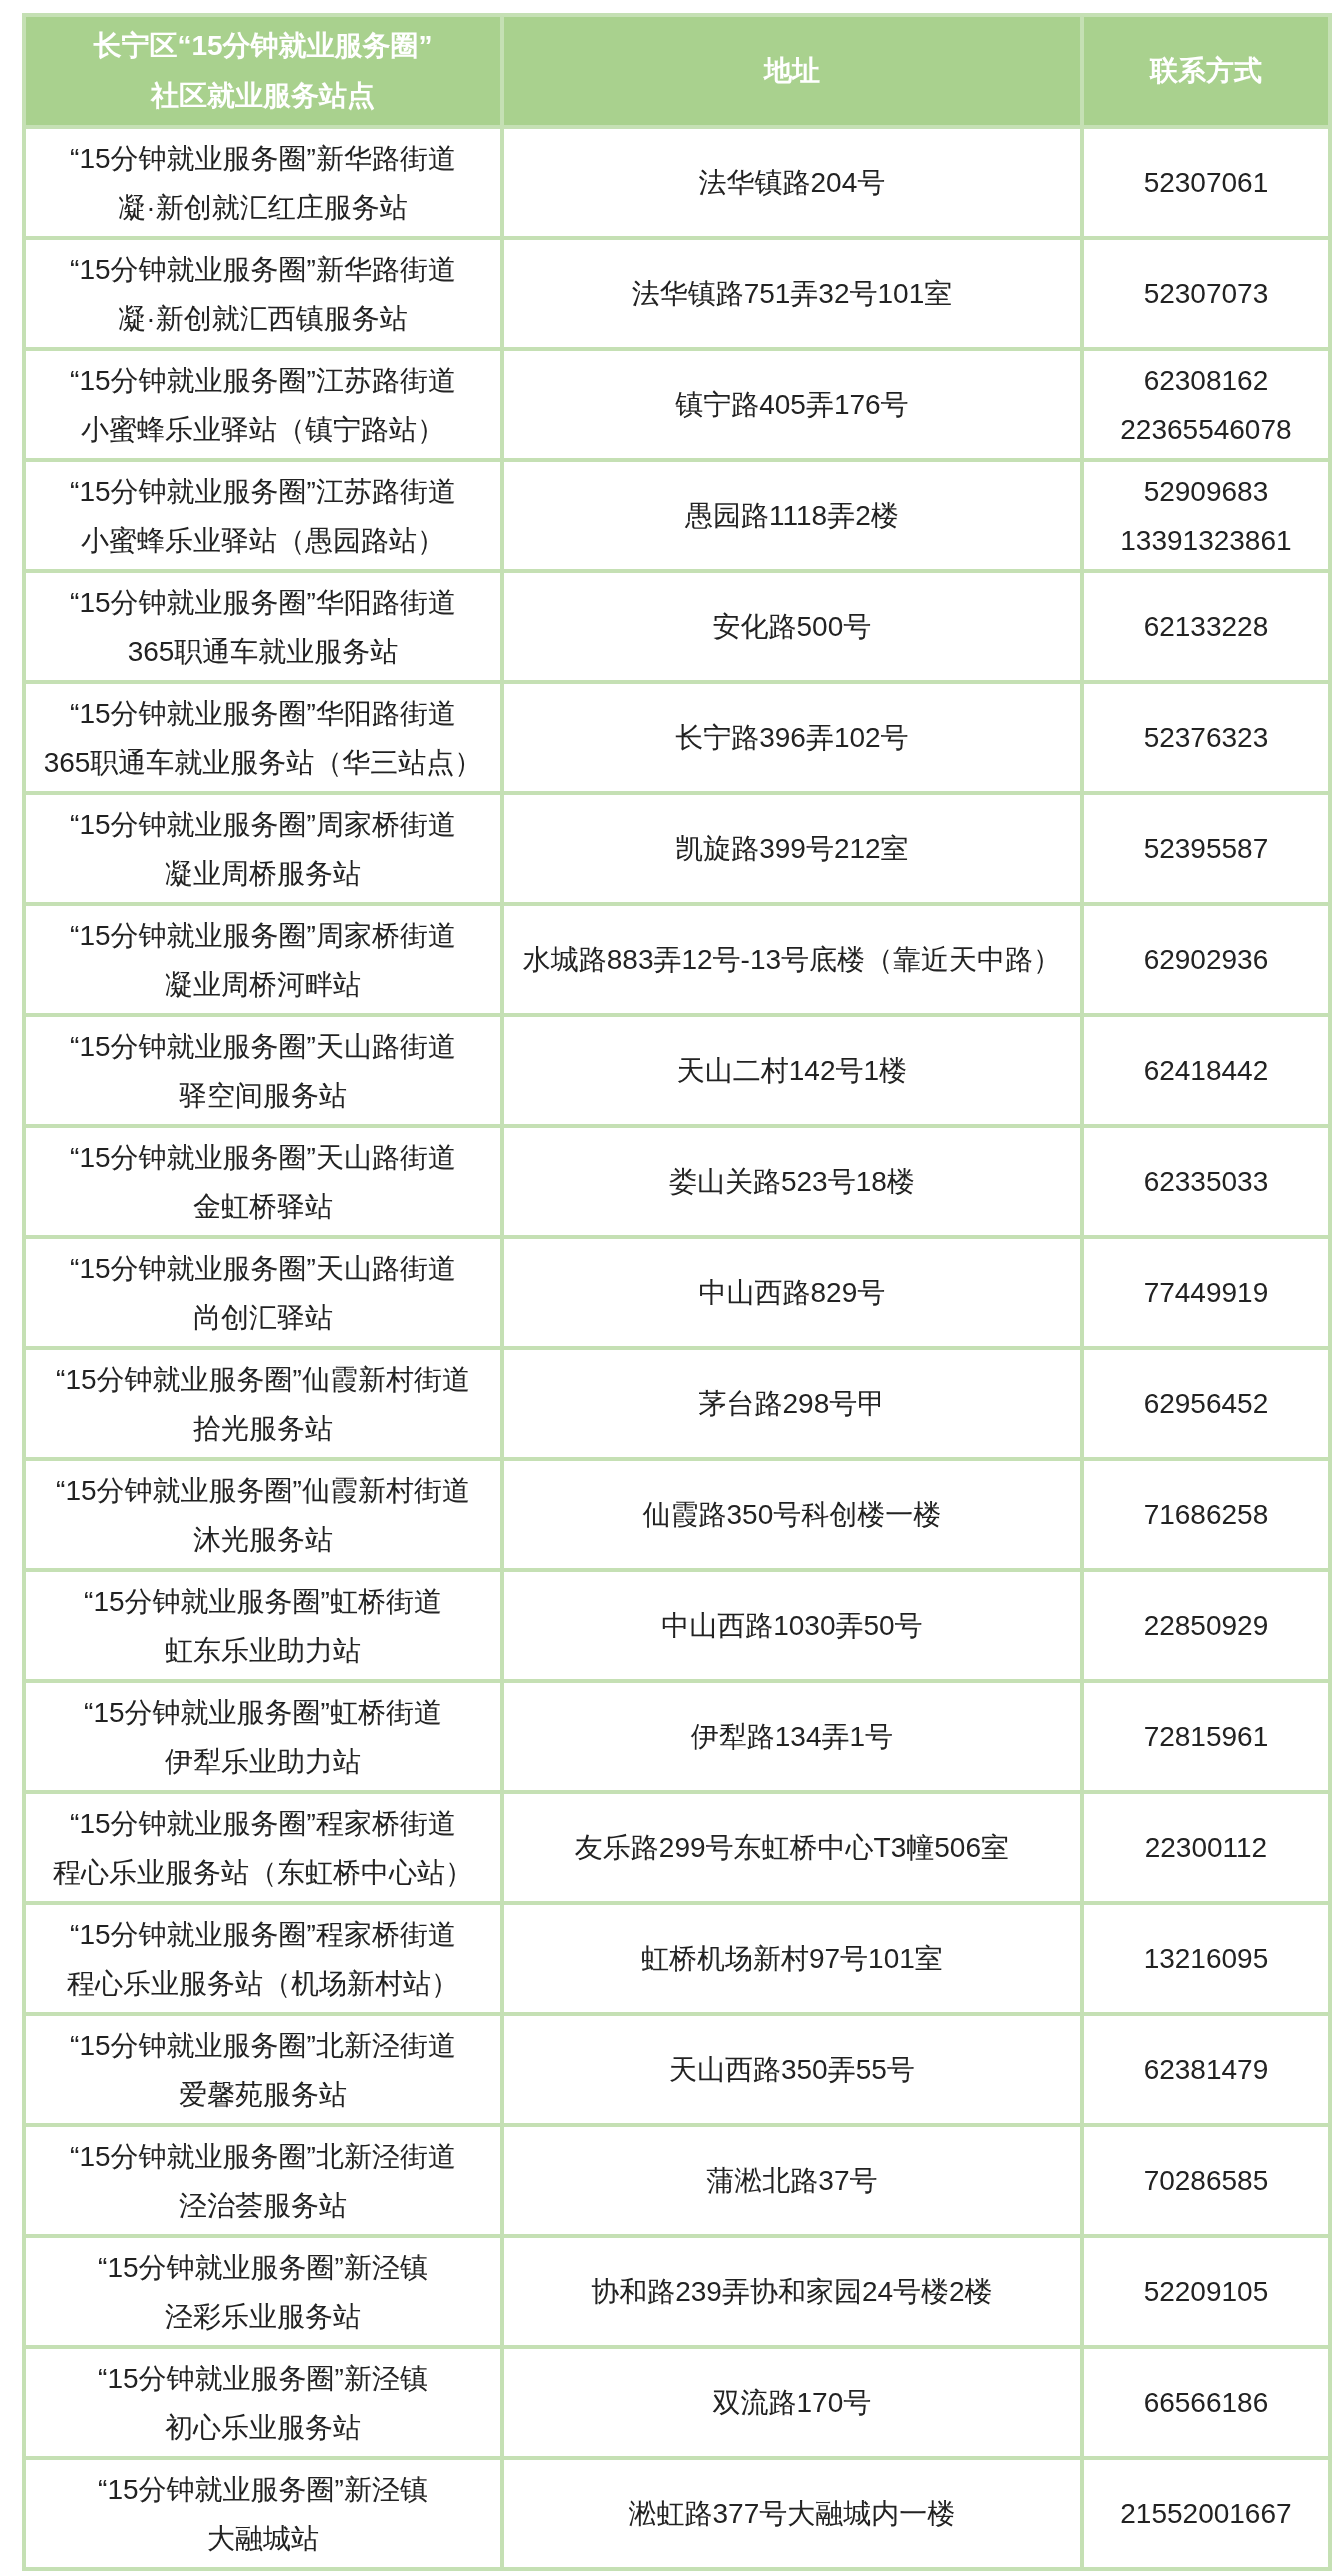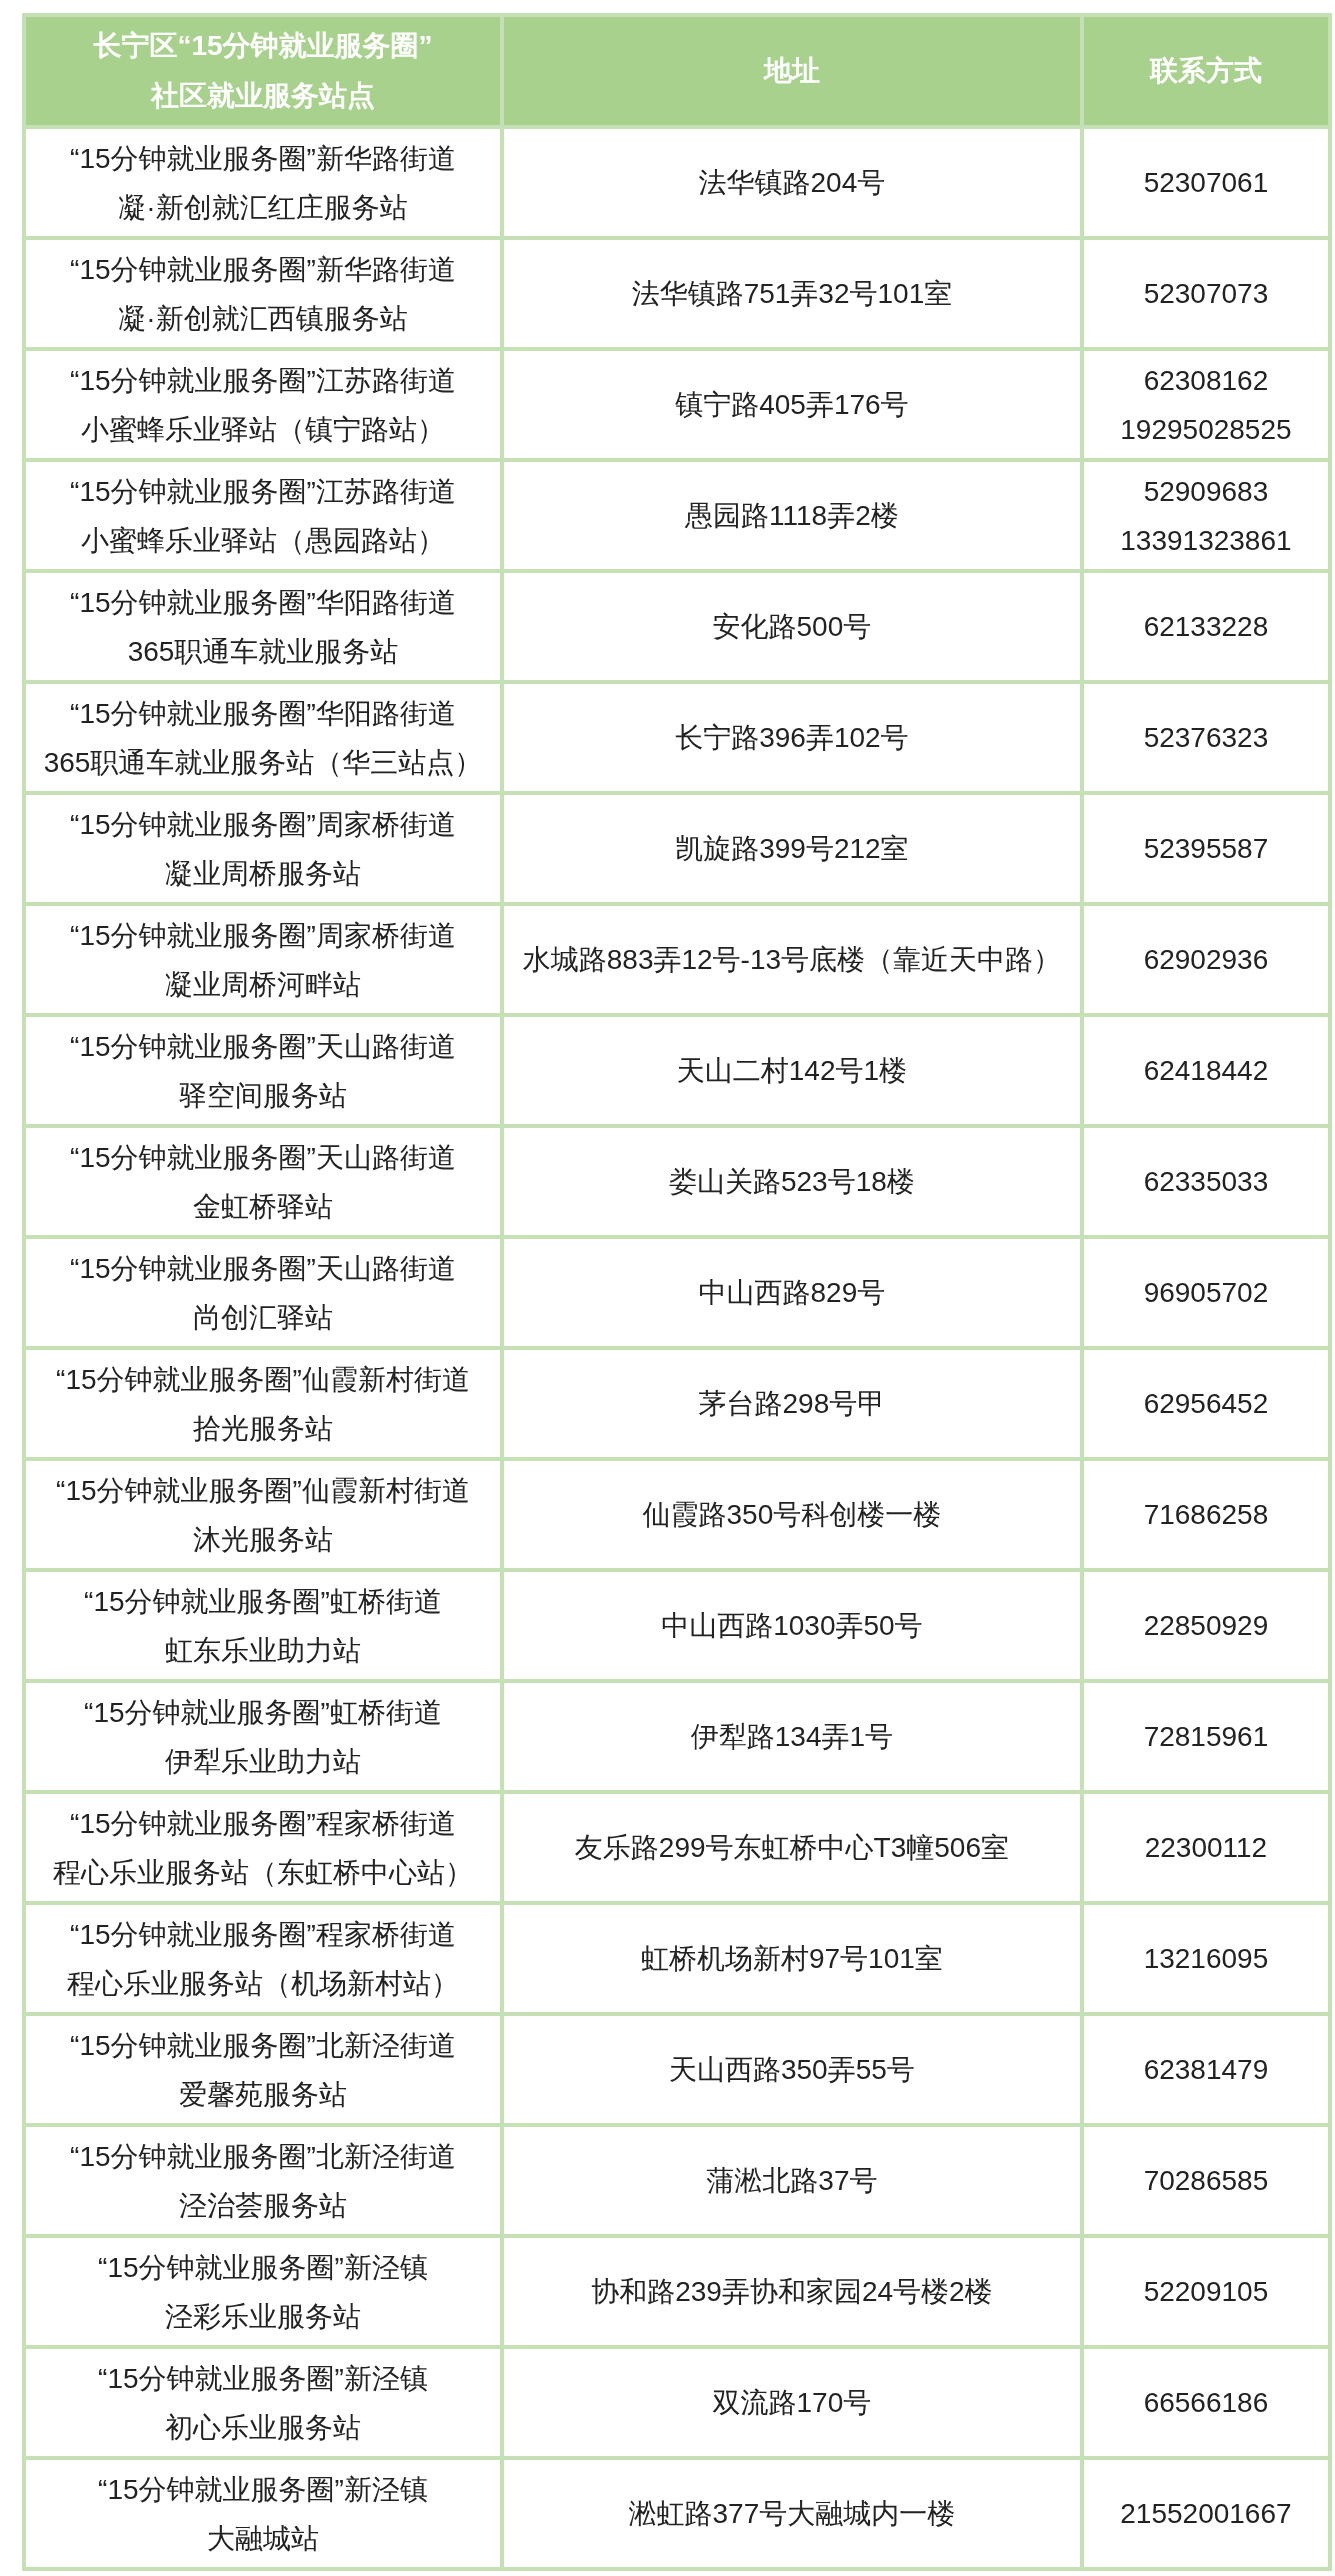--- a/index.html
+++ b/index.html
@@ -79,21 +79,21 @@
 凝·新创就汇西镇服务站</td>
     <td>法华镇路751弄32号101室</td>
     <td>52307073</td>
   </tr>
 
   <tr>
     <td>“15分钟就业服务圈”江苏路街道
 小蜜蜂乐业驿站（镇宁路站）</td>
     <td>镇宁路405弄176号</td>
     <td>62308162
-19295028525</td>
+22365546078</td>
   </tr>
 
   <tr>
     <td>“15分钟就业服务圈”江苏路街道
 小蜜蜂乐业驿站（愚园路站）</td>
     <td>愚园路1118弄2楼</td>
     <td>52909683
 13391323861</td>
   </tr>
 
@@ -136,21 +136,21 @@
     <td>“15分钟就业服务圈”天山路街道
 金虹桥驿站</td>
     <td>娄山关路523号18楼</td>
     <td>62335033</td>
   </tr>
 
   <tr>
     <td>“15分钟就业服务圈”天山路街道
 尚创汇驿站</td>
     <td>中山西路829号</td>
-    <td>96905702</td>
+    <td>77449919</td>
   </tr>
 
   <tr>
     <td>“15分钟就业服务圈”仙霞新村街道
 拾光服务站</td>
     <td>茅台路298号甲</td>
     <td>62956452</td>
   </tr>
 
   <tr>

